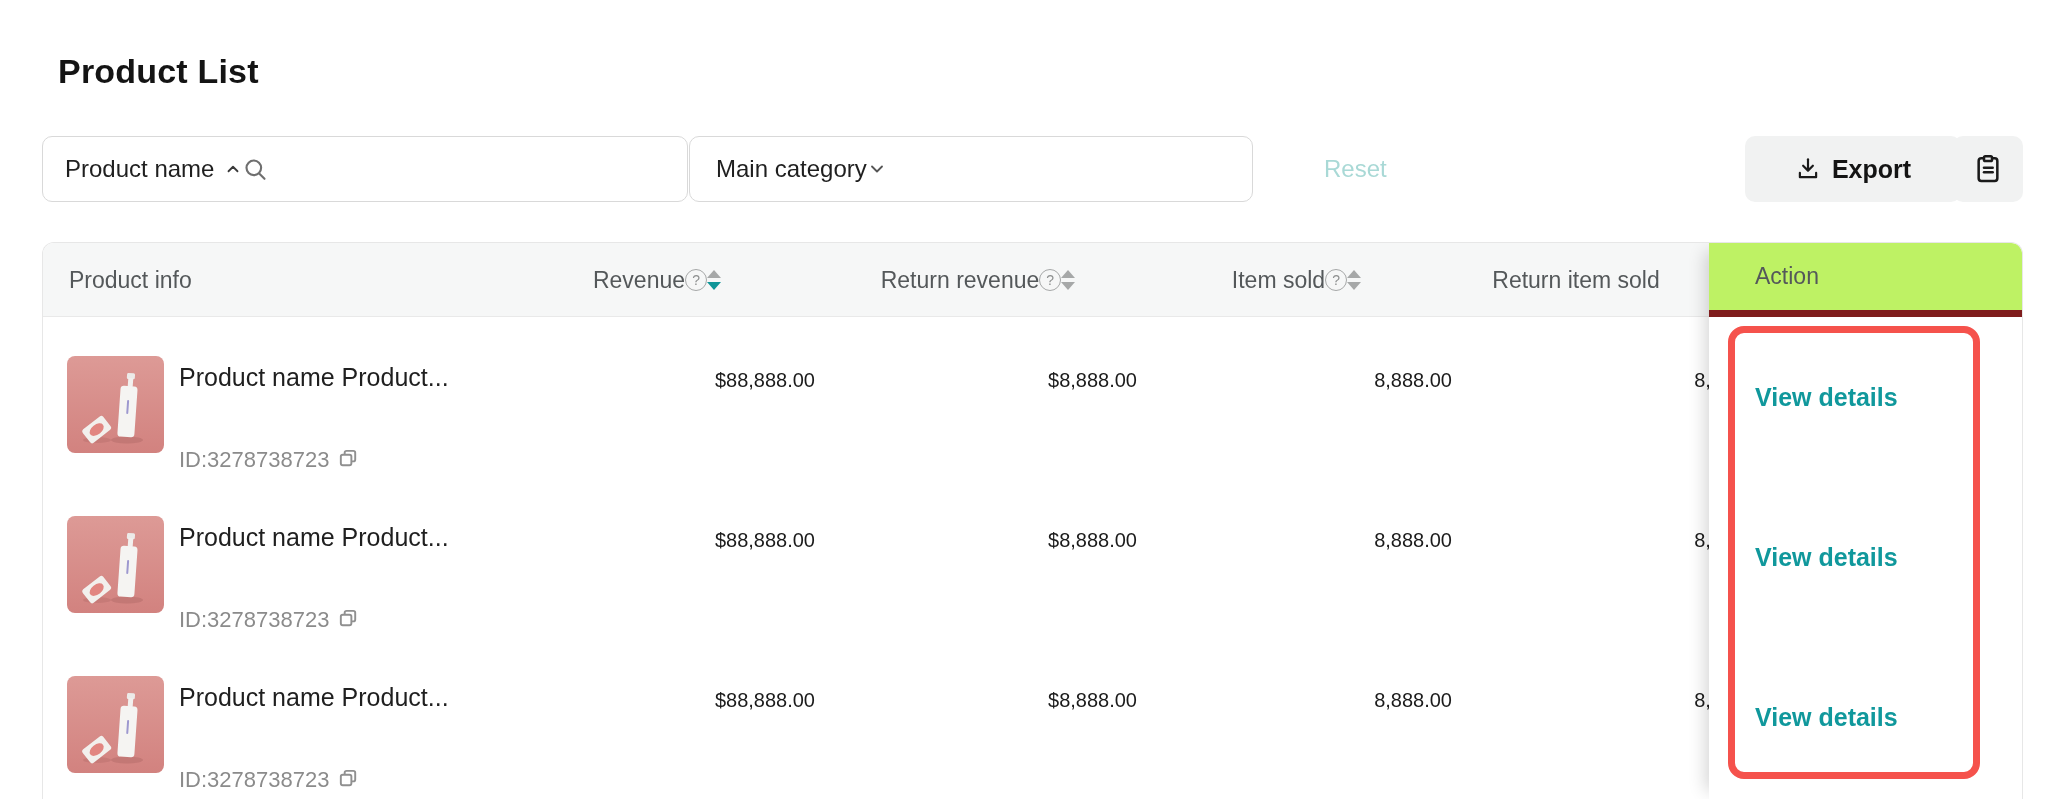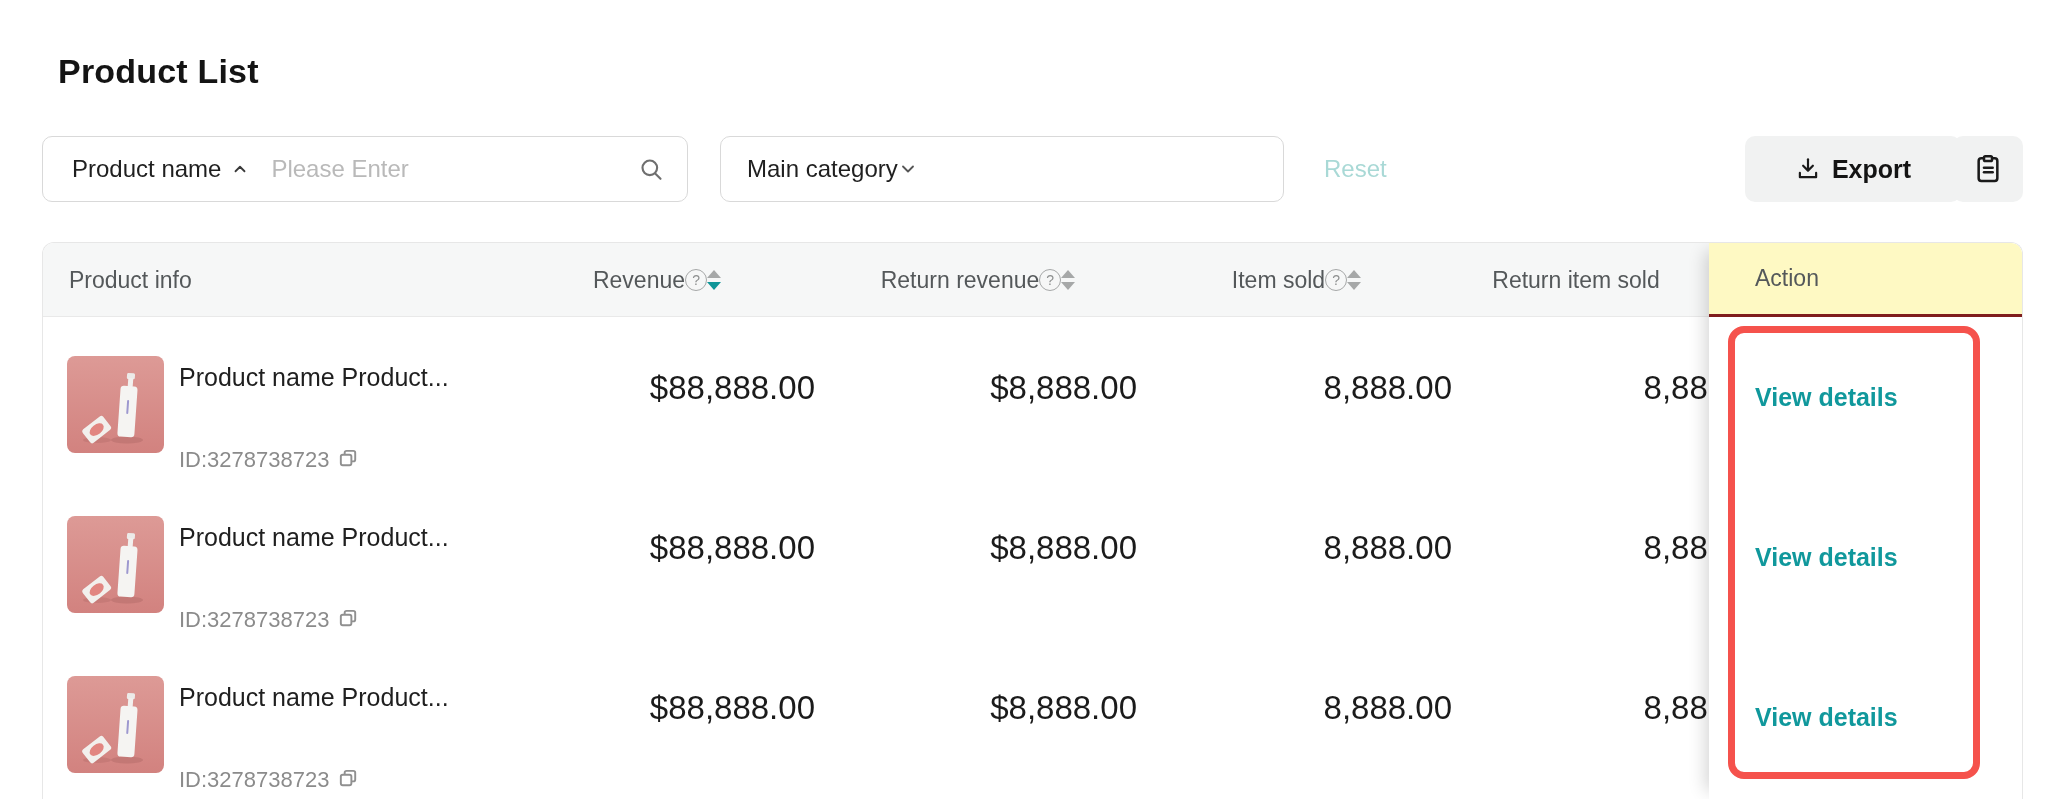--- a/index.html
+++ b/index.html
@@ -7,28 +7,28 @@
   .stage {
     position: relative; width: 2050px; height: 799px; overflow: hidden;
     background: #fff; font-family: "Liberation Sans", sans-serif; color:#1f1f1f;
   }
   
   .page-title { position:absolute; left:58px; top:52px; font-size:34px; font-weight:700; color:#141414; letter-spacing:.2px; }
 
   
   .search-box { position:absolute; left:42px; top:136px; width:646px; height:66px;
     border:1.5px solid #d9d9d9; border-radius:10px; display:flex; align-items:center; padding:0 22px; background:#fff; }
-  .field-selector { display:flex; align-items:center; gap:10px; cursor:pointer;margin-left:7px; }
+  .field-selector { display:flex; align-items:center; gap:10px; cursor:pointer; }
   .field-selector-label { font-size:24px; color:#1f1f1f; }
   .chev { width:18px; height:18px; display:inline-block; }
   .search-input { flex:1; margin-left:22px; border:none; outline:none; font-size:24px; color:#1f1f1f; font-family:inherit; min-width:0; background:transparent; }
   .search-input::placeholder { color:#b9b9b9; }
   .search-icon { width:27px; height:27px; color:#6f6f6f; flex:none; cursor:pointer; }
 
-  .select-box { position:absolute; left:720px; top:136px; width:564px; height:66px;
+  .select-box { position:absolute; left:689px; top:136px; width:564px; height:66px;
     border:1.5px solid #d9d9d9; border-radius:10px; display:flex; align-items:center; padding:0 26px; background:#fff; cursor:pointer; }
   .select-label { font-size:24px; color:#1f1f1f; }
   .select-placeholder { font-size:24px; color:#b4b4b4; margin-left:56px; flex:1; }
   .select-chev { width:20px; height:20px; color:#555; flex:none; }
 
   .reset-btn { position:absolute; left:1324px; top:136px; height:66px; line-height:66px;
     font-size:24px; color:#a9d9d6; background:none; border:none; font-family:inherit; cursor:not-allowed; }
 
   .export-btn { position:absolute; left:1745px; top:136px; width:216px; height:66px;
     background:#f1f2f2; border:none; border-radius:10px; display:flex; align-items:center; justify-content:center; gap:11px;
@@ -40,21 +40,21 @@
   .clipboard-icon { width:32px; height:32px; color:#1a1a1a; }
 
   
   .table { position:absolute; left:42px; top:242px; width:1981px; height:557px;
     border:1px solid #e7e7e7; border-bottom:none; border-radius:12px 12px 0 0; overflow:hidden; background:#fff;padding-left:25px; }
   .scroll-area { position:absolute; left:0; top:0; width:1666px; height:100%; overflow:hidden; }
   .thead { position:relative; width:1733px; height:74px; background:#f6f7f7; border-bottom:1px solid #e9e9e9; }
   .tbody-row { position:relative; width:1733px; height:160px; background:#fff; }
 
   .hcell { position:absolute; top:0; height:74px; display:flex; align-items:center; font-size:23px; color:#54585a; }
-  .cell  { position:absolute; font-size:33px; color:#1b1b1b; text-align:right; }
+  .cell  { position:absolute; font-size:20px; color:#1b1b1b; text-align:right; }
   .c1 { left:0;      width:456px; }
   .c2 { left:456px;  width:320px; }
   .c3 { left:776px;  width:322px; }
   .c4 { left:1098px; width:315px; }
   .c5 { left:1413px; width:320px; }
   .hcell.c1 { padding-left:26px; justify-content:flex-start; }
   .hcell.num { justify-content:center; padding-right:4px; }
   .hcell.c5  { padding-right:80px; }
   .cell.num  { top:52px; padding-right:4px; }
 
@@ -68,21 +68,21 @@
   
   .prod-img { position:absolute; left:24px; top:39px; width:97px; height:97px; border-radius:8px; overflow:hidden; }
   .prod-title { position:absolute; left:136px; top:46px; font-size:25px; color:#1f1f1f; white-space:nowrap; }
   .prod-idline { position:absolute; left:136px; top:84px; display:flex; align-items:flex-start; gap:8px;margin-top:46px; }
   .prod-id { font-size:22px; color:#8b8b8b; }
   .copy-icon { width:23px; height:23px; color:#909090; cursor:pointer; }
 
   
   .action-col { position:absolute; left:1666px; top:0; width:315px; height:100%;
     background:#fff; box-shadow:-12px 0 16px -8px rgba(0,0,0,0.16); }
-  .action-header { height:74px; background:#fef9c3; border-bottom:3px solid #7f1d1d;
+  .action-header { height:74px; background:#bef264; border-bottom:7px solid #7f1d1d;
     display:flex; align-items:center; padding-left:46px; font-size:23px; color:#54585a; border-top-right-radius:12px; }
   .action-cell { height:160px; display:flex; align-items:center; padding-left:46px; }
   .view-details { font-size:25px; font-weight:700; color:#10989c; text-decoration:none; cursor:pointer; }
 
   
   .highlight-box { position:absolute; left:1728px; top:326px; width:252px; height:453px;
     border:7px solid #f5524c; border-radius:16px; pointer-events:none; z-index:10; }
 </style>
 </head>
 <body>
@@ -119,21 +119,20 @@
 
   <h1 class="page-title">Product List</h1>
 
   <div class="search-box">
     <span class="field-selector">
       <span class="field-selector-label">Product name</span>
       <svg class="chev" viewBox="0 0 24 24" fill="none" stroke="#3a3a3a" stroke-width="2.4" stroke-linecap="round" stroke-linejoin="round">
           <path d="M6 15 L12 9 L18 15"></path>
         </svg>
     </span>
-    <input class="search-input" value="" placeholder="Please Enter" style="">
     <svg class="search-icon" viewBox="0 0 24 24" fill="none" stroke="currentColor" stroke-width="1.9" stroke-linecap="round">
         <circle cx="10.5" cy="10.5" r="6.5"></circle>
         <path d="M15.5 15.8 L20 20.3"></path>
       </svg>
   </div>
 
   <div class="select-box">
     <span class="select-label">Main category</span>
     <svg class="select-chev" viewBox="0 0 24 24" fill="none" stroke="currentColor" stroke-width="2.2" stroke-linecap="round" stroke-linejoin="round">
         <path d="M6 9 L12 15 L18 9"></path>

